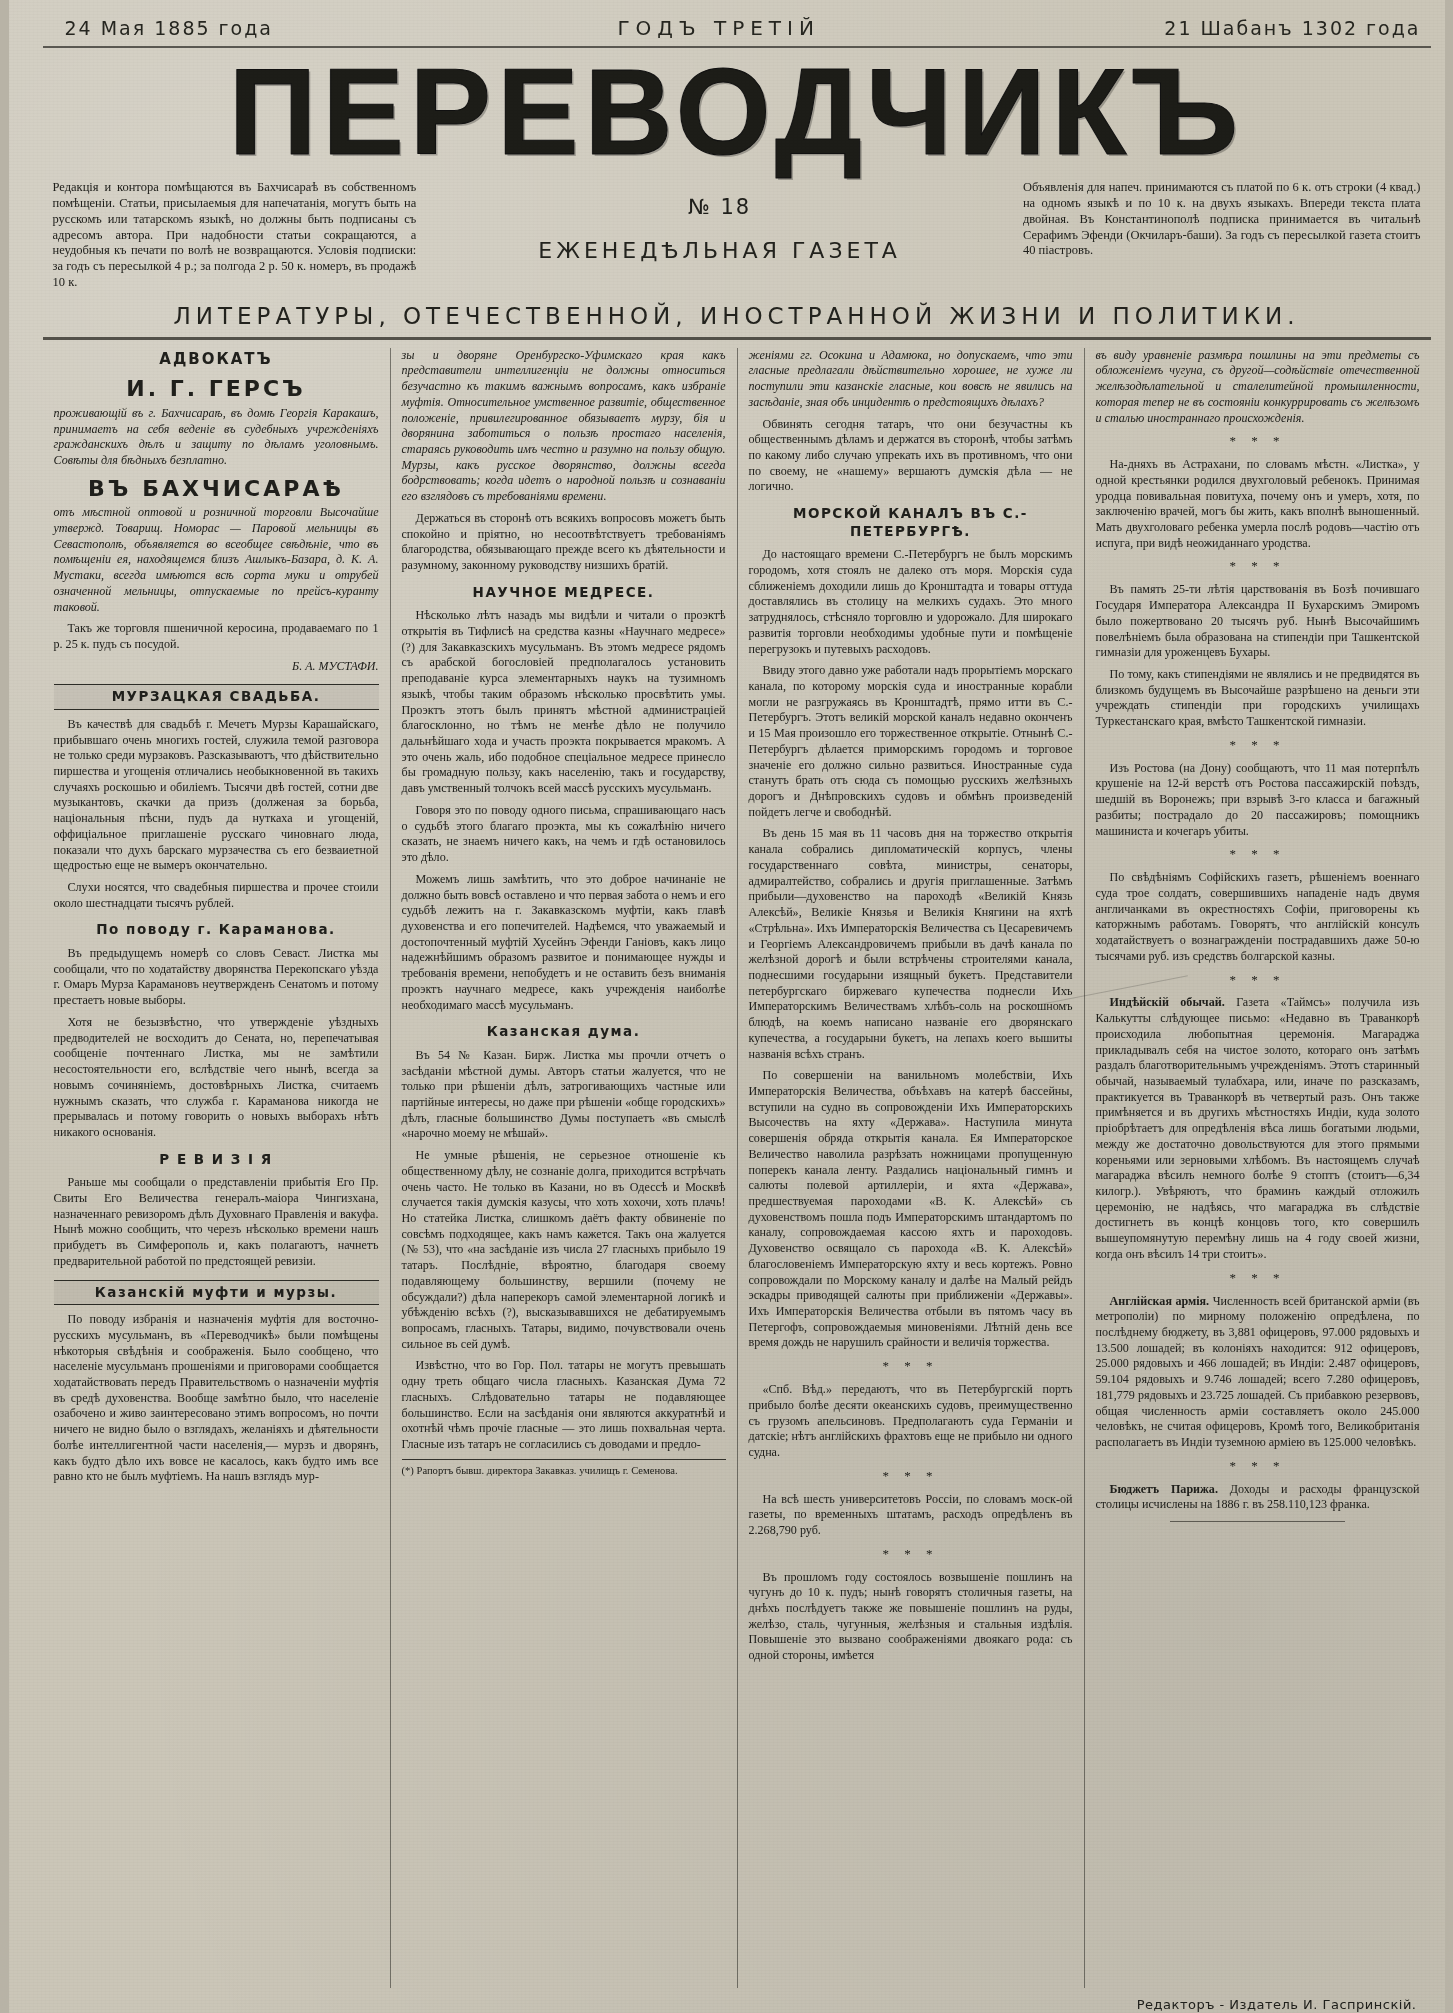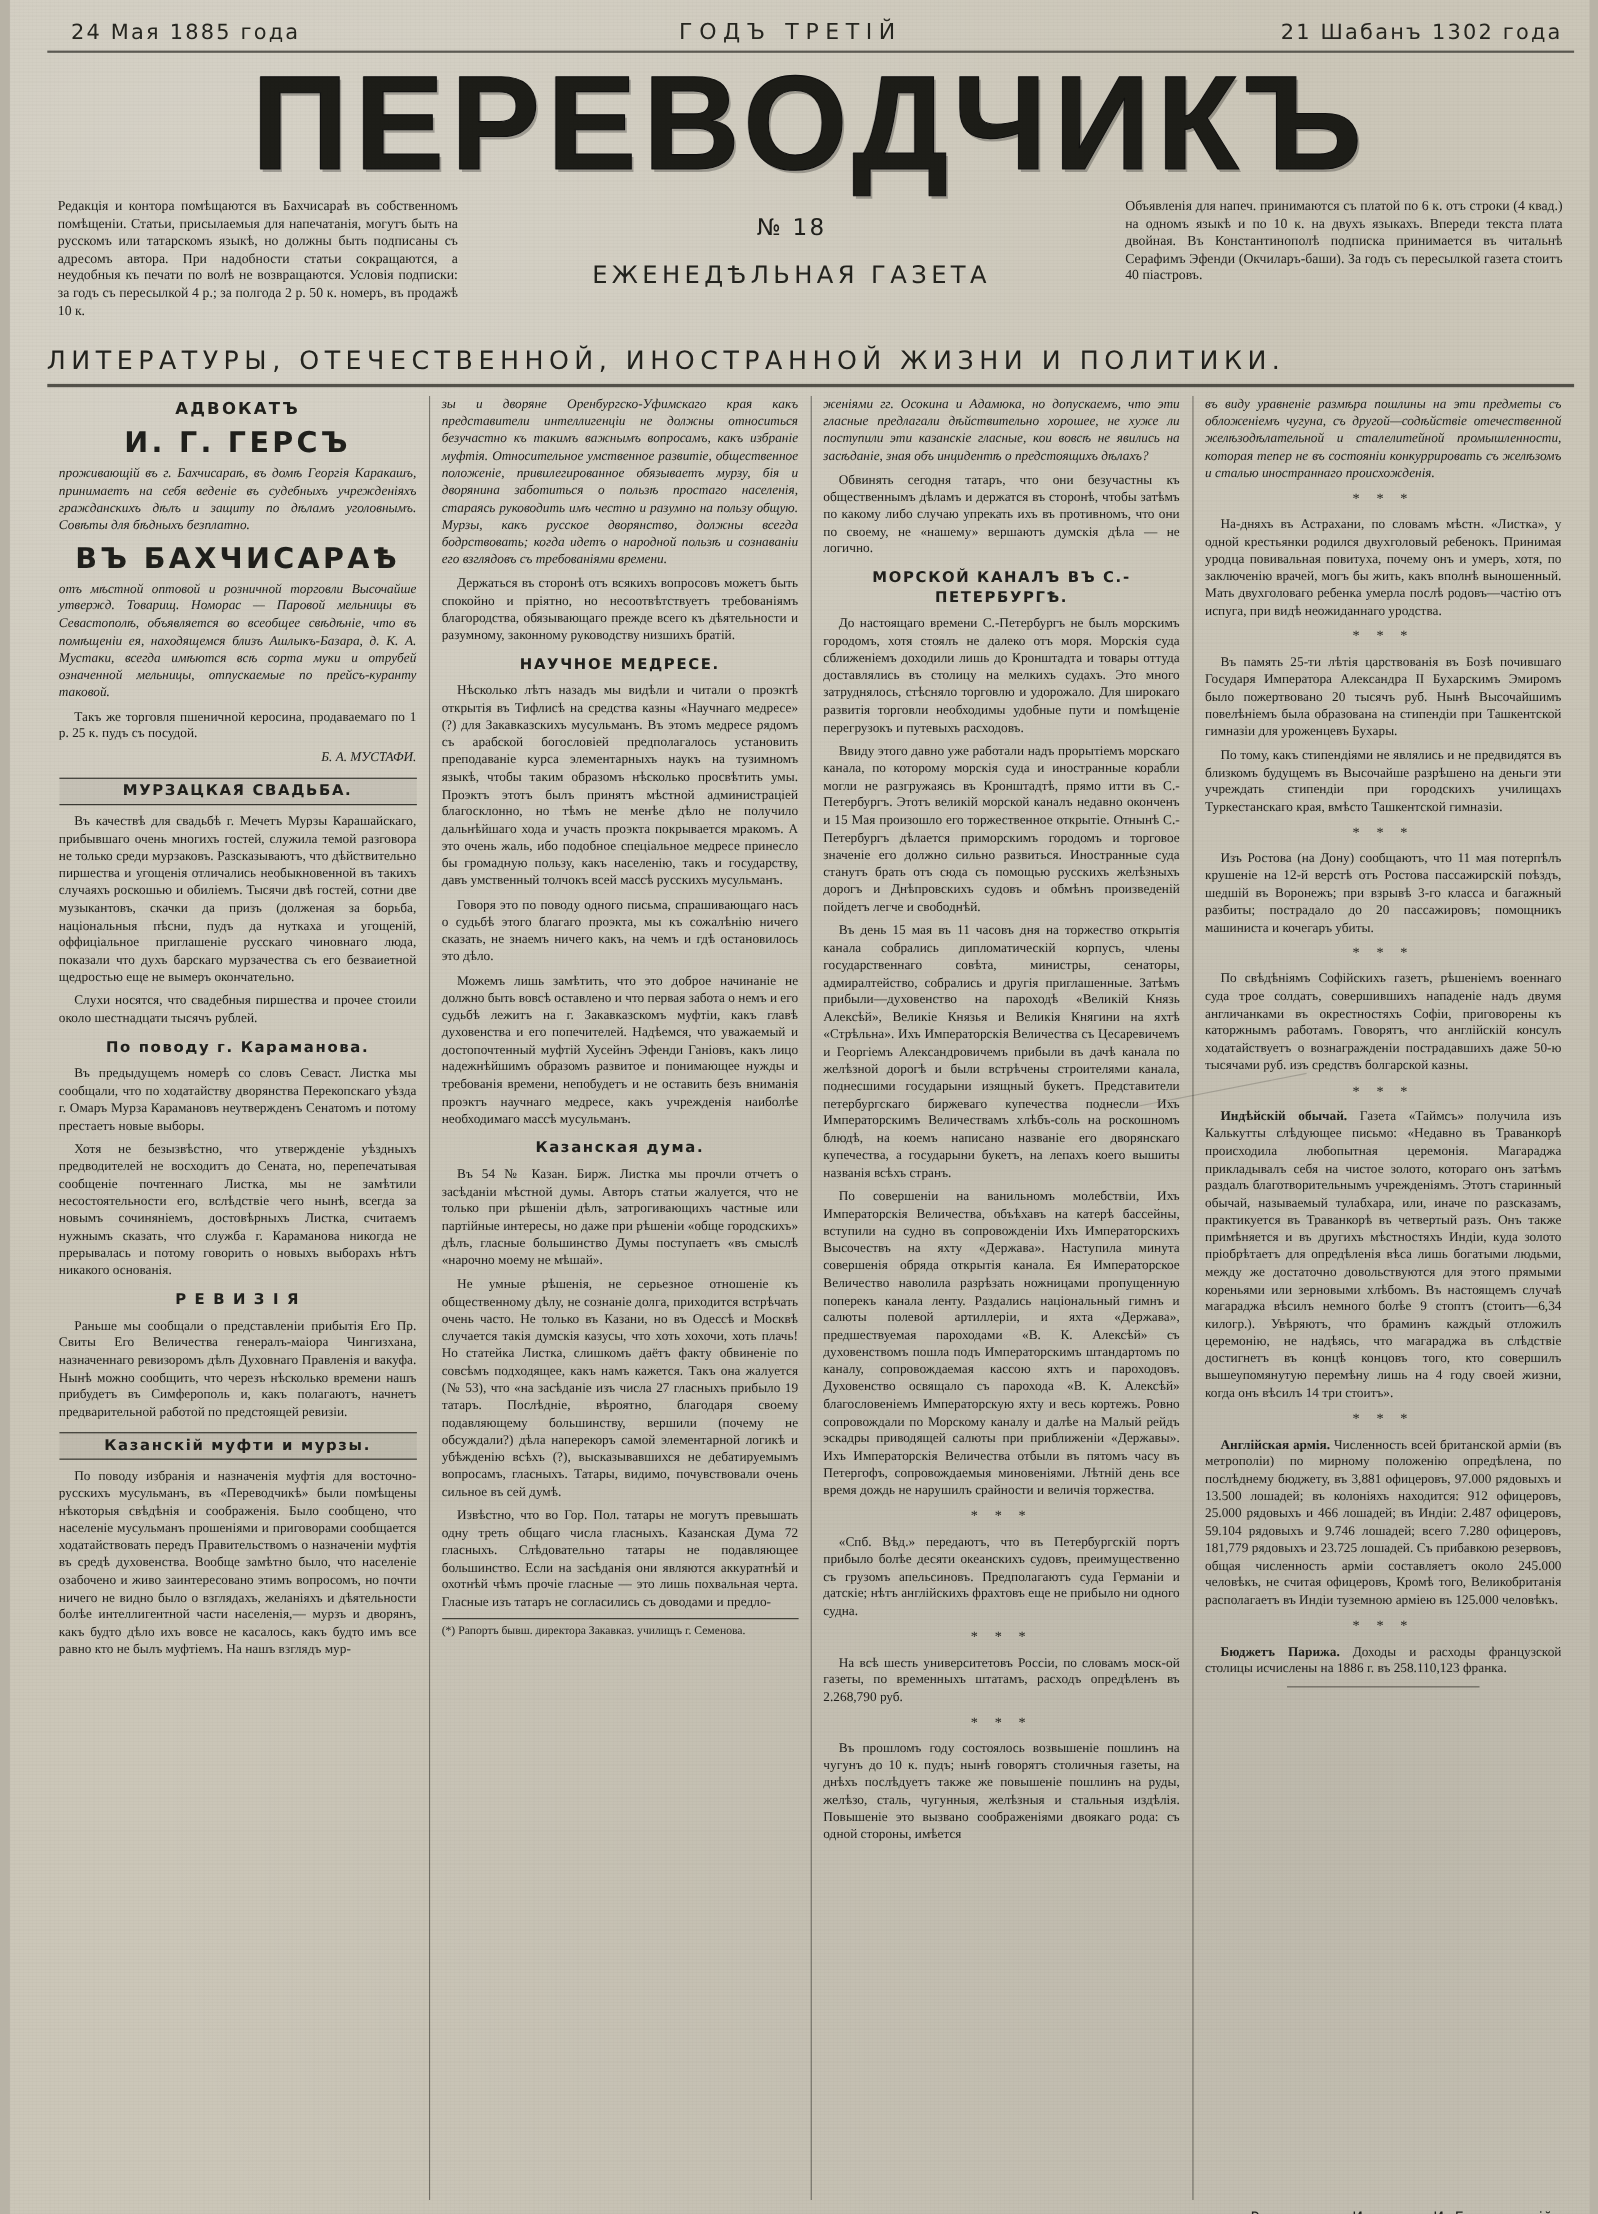--- a/index.html
+++ b/index.html
@@ -93,24 +93,25 @@
     letter-spacing: 2px;
     margin: 14px 0 16px 0;
   }
   .weekly {
     font-family: "DejaVu Sans", sans-serif;
     font-size: 22px;
     letter-spacing: 4px;
     color: #23231e;
   }
   .subtitle {
+    text-align: center;
     font-family: "DejaVu Sans", sans-serif;
     font-size: 23px;
     letter-spacing: 5px;
-    margin-top: 24px;
+    margin-top: 12px;
     color: #23231e;
   }
   .rule2 {
     height: 3px;
     background: #33322c;
     margin: 8px 0 0 0;
     opacity: 0.8;
   }
 
   
@@ -144,21 +145,21 @@
     border-bottom: 1px solid #2c2c26;
     padding: 3px 0;
     background: rgba(0,0,0,0.05);
   }
   .ad-head {
     font-family: "DejaVu Sans", sans-serif;
     text-align: center;
     letter-spacing: 2px;
     font-weight: bold;
   }
-  .ad-head.big { font-size: 26px; letter-spacing: 3px; margin: 4px 0 2px; }
+  .ad-head.big { font-size: 22px; letter-spacing: 3px; margin: 4px 0 2px; }
   .ad-head.sm  { font-size: 15px; letter-spacing: 2px; margin: 2px 0 6px; }
   .sig { text-align: right; font-style: italic; margin: 4px 0 8px 0; font-size: 12px; }
   .stars { text-align: center; letter-spacing: 6px; margin: 7px 0; font-size: 13px; }
   .inline-head { font-weight: bold; }
   .hr-short {
     width: 54%;
     margin: 8px auto;
     height: 1px;
     background: #33322c;
     opacity: .7;

